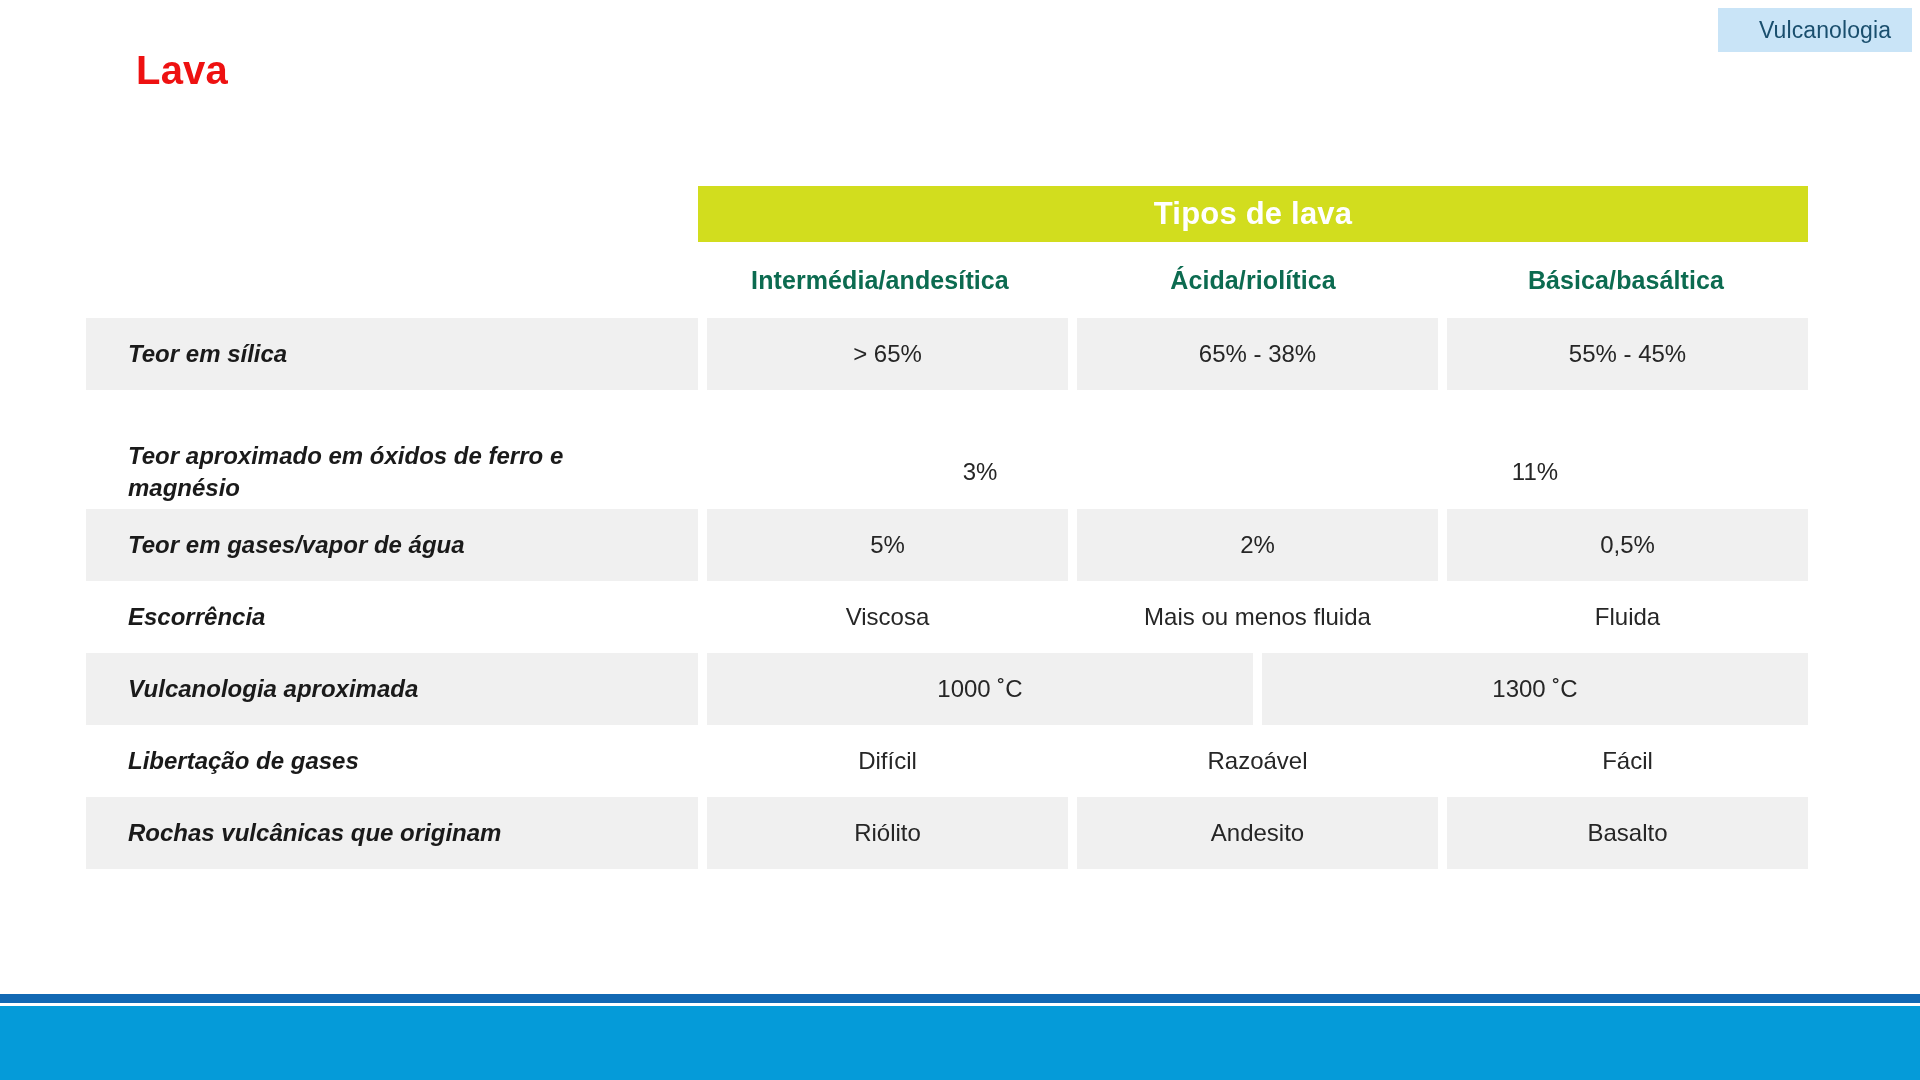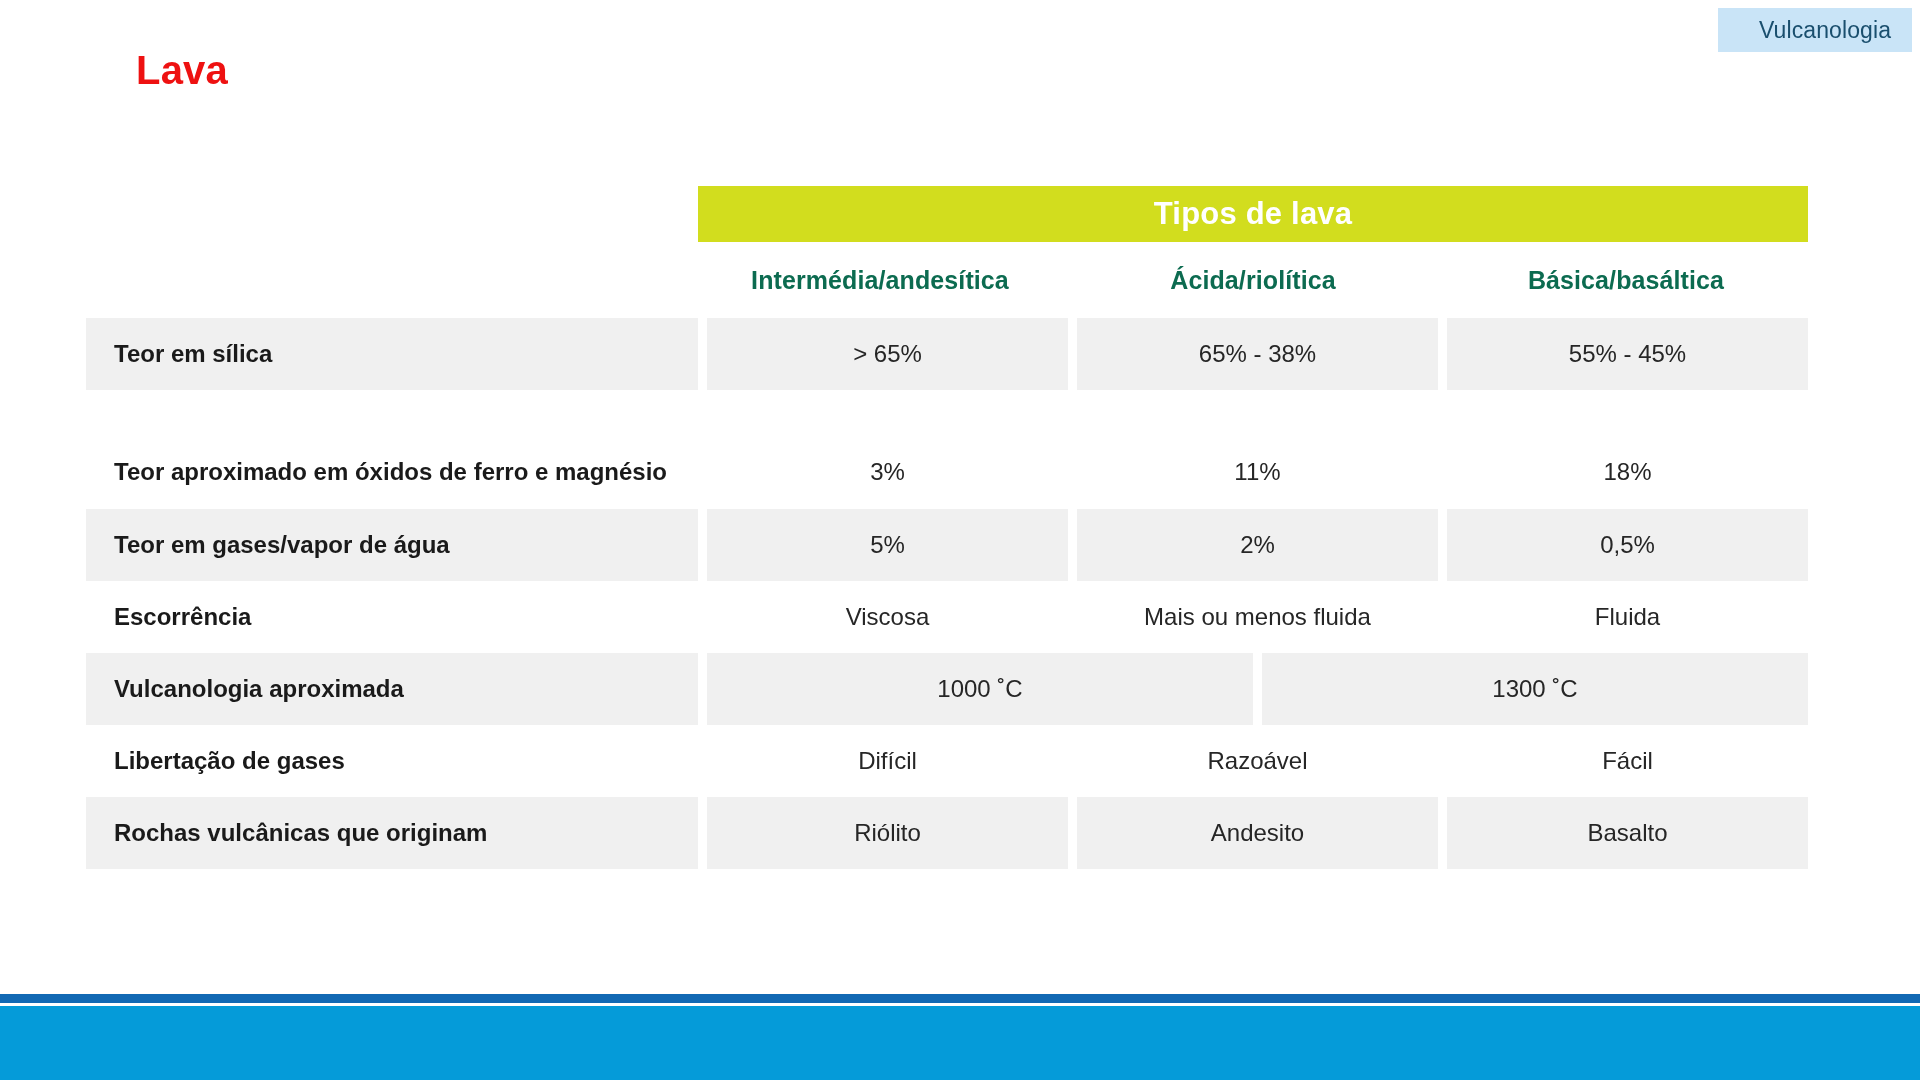--- a/index.html
+++ b/index.html
@@ -102,25 +102,26 @@
   .data-row {
     display: flex;
     width: 100%;
     align-items: stretch;
   }
   .data-row .label-cell {
     width: 612px;
     flex: 0 0 612px;
     display: flex;
     align-items: center;
-    padding: 0 22px 0 28px;
+    padding: 0 22px 0 42px;
     color: #1a1a1a;
     font-size: 24px;
     font-weight: bold;
     line-height: 1.3;
+    font-style: italic;
   }
   .data-row .value-cell {
     flex: 1 1 0;
     display: flex;
     align-items: center;
     justify-content: center;
     color: #262626;
     font-size: 24px;
     line-height: 1.3;
     text-align: center;
@@ -181,21 +182,20 @@
       <div class="label-cell">Teor em sílica</div>
       <div class="value-cell">&gt; 65%</div>
       <div class="value-cell">65% - 38%</div>
       <div class="value-cell">55% - 45%</div>
     </div>
 
     <div class="data-row row-h-2">
       <div class="label-cell">Teor aproximado em óxidos de ferro e magnésio</div>
       <div class="value-cell">3%</div>
       <div class="value-cell">11%</div>
-      <div class="value-cell">18%</div>
     </div>
 
     <div class="data-row shaded row-h-1">
       <div class="label-cell">Teor em gases/vapor de água</div>
       <div class="value-cell">5%</div>
       <div class="value-cell">2%</div>
       <div class="value-cell">0,5%</div>
     </div>
 
     <div class="data-row row-h-1">

